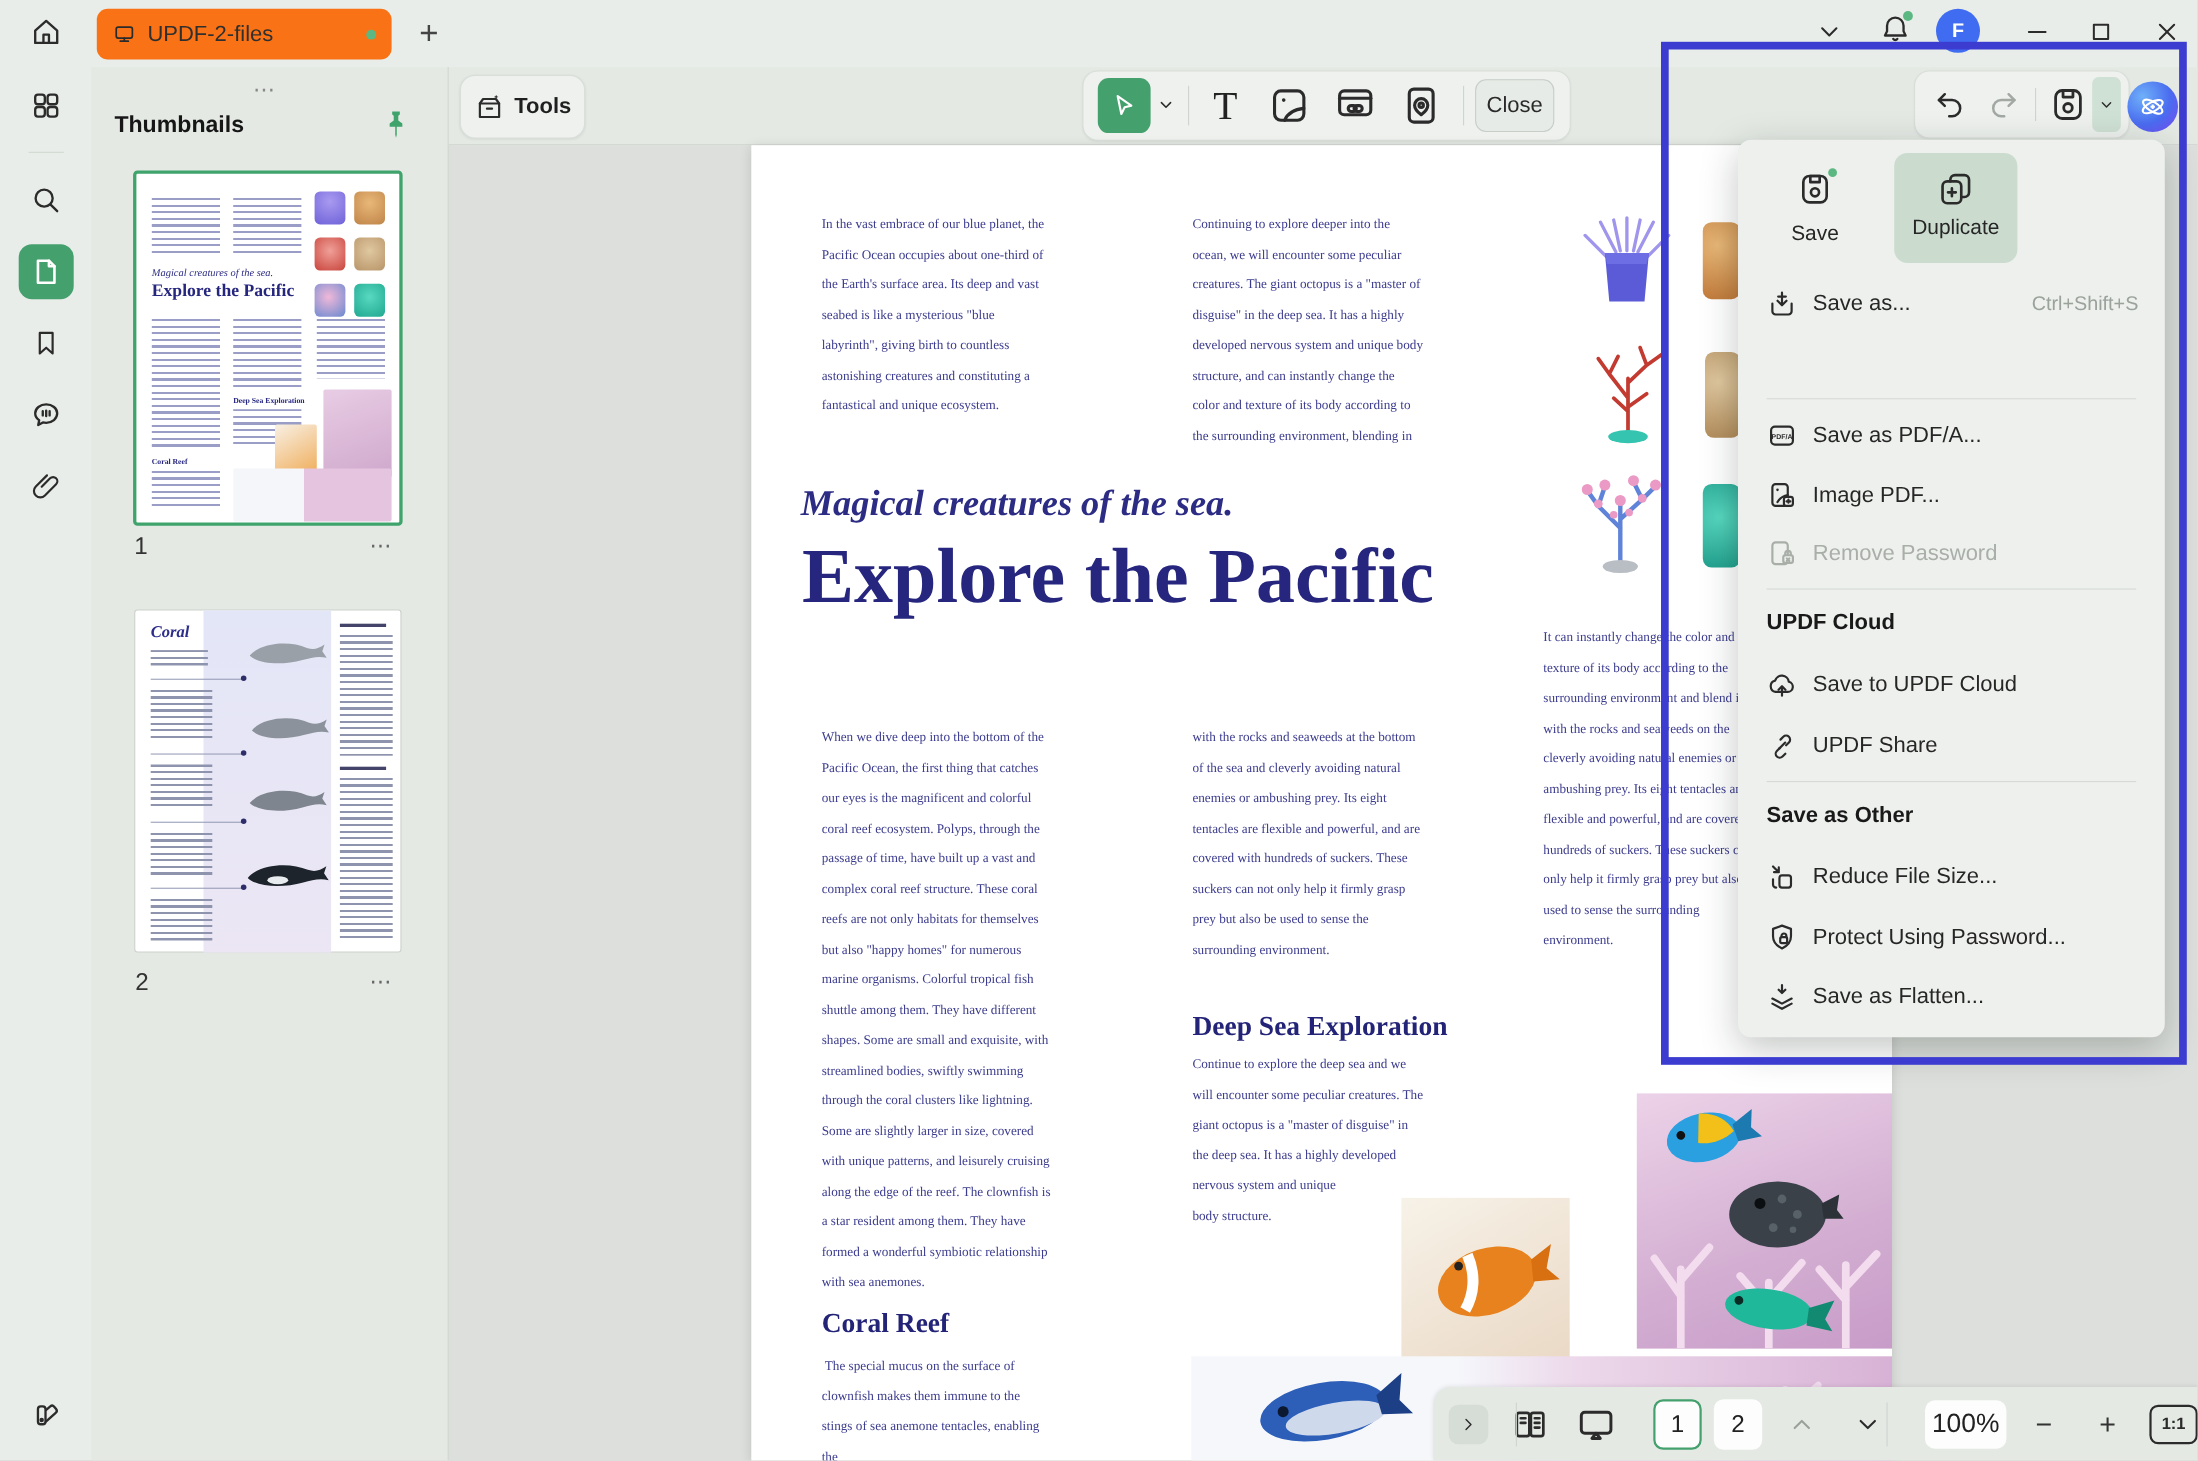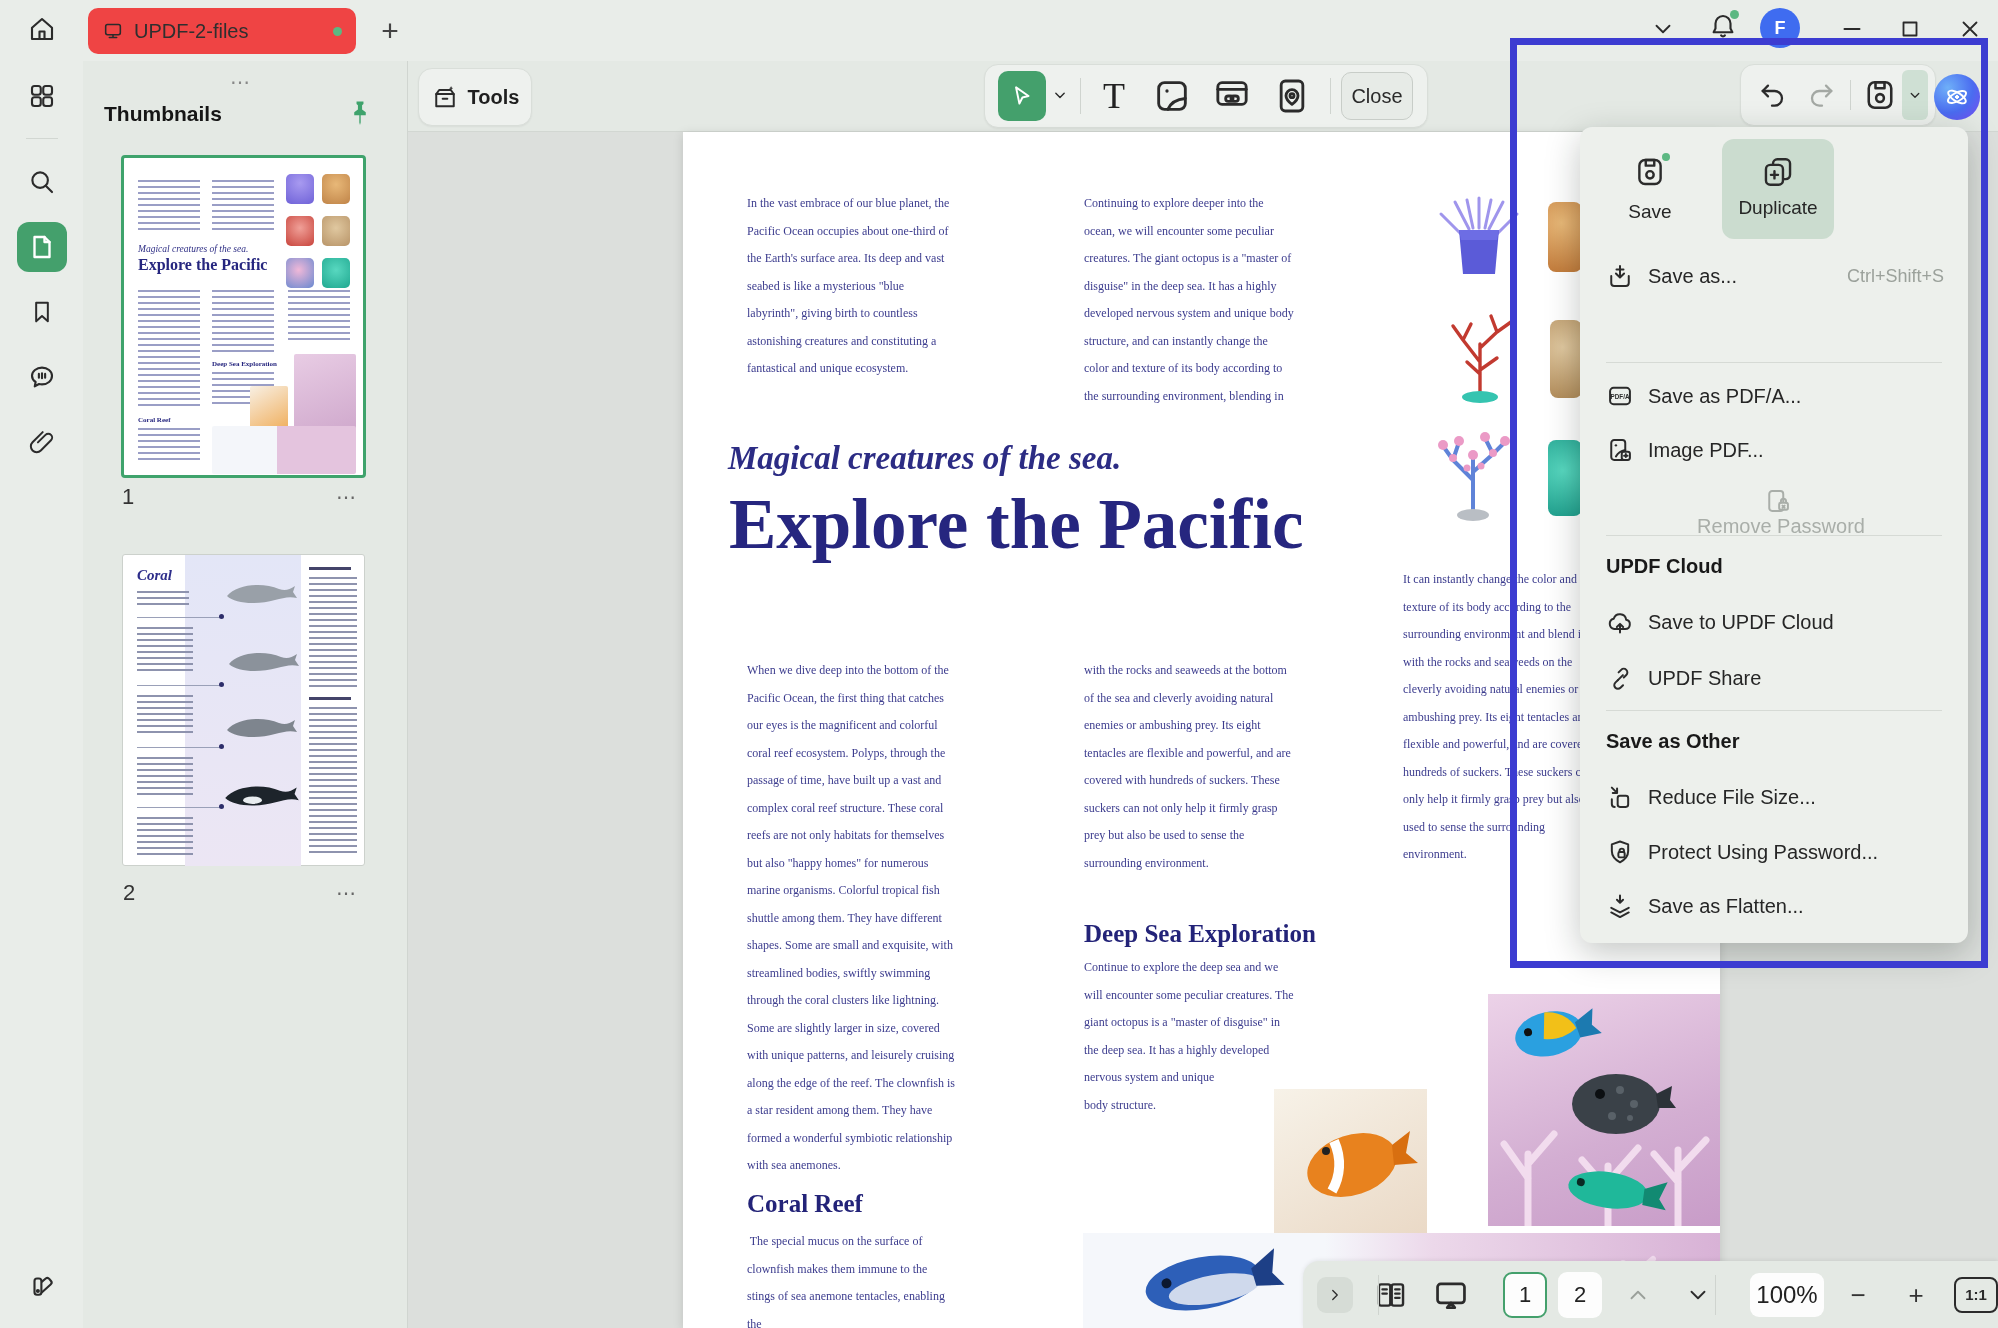--- a/index.html
+++ b/index.html
@@ -3,21 +3,21 @@
 <meta charset="utf-8">
 <style>
   html,body{margin:0;padding:0;background:#c9cdc9;}
   *{box-sizing:border-box;}
   #app{position:relative;width:1998px;height:1328px;background:#e9ede9;overflow:hidden;
        font-family:"Liberation Sans",sans-serif;color:#222;}
   .a{position:absolute;}
   .ic{stroke:#2b2b2b;fill:none;stroke-width:1.7;stroke-linecap:round;stroke-linejoin:round;}
   .row{display:flex;align-items:center;}
   
-  .tab{background:#ef4444;border-radius:10px;display:flex;align-items:center;padding:0 14px;}
+  .tab{background:#f97316;border-radius:10px;display:flex;align-items:center;padding:0 14px;}
   .tabtitle{font-size:20px;color:#2f2f2f;margin-left:10px;}
   .gdot{width:9px;height:9px;border-radius:50%;background:#5cb882;}
   
   .sideitem{width:34px;height:34px;display:flex;align-items:center;justify-content:center;}
   .active-tool{background:#44a06c;border-radius:12px;display:flex;align-items:center;justify-content:center;}
   
   .panel{background:#e4e9e4;}
   .pill{background:#eef1ee;border:1px solid #d9ded9;border-radius:14px;box-shadow:0 1px 2px rgba(0,0,0,.05);}
   .toolbtn{display:flex;align-items:center;justify-content:center;border-radius:10px;}
   .closebtn{background:#e7ebe7;border:1px solid #c8cdc8;border-radius:10px;display:flex;align-items:center;justify-content:center;font-size:20px;color:#2a2a2a;}
@@ -506,21 +506,21 @@
     <div class="mrow" style="top:297px;">
       <svg class="ic" style="margin-left:8px;" width="28" height="28" viewBox="0 0 24 24">
           <rect x="4.5" y="3.5" width="12" height="17" rx="2.5"></rect>
           <circle cx="8.5" cy="8" r="1" fill="#2b2b2b" stroke="none"></circle>
           <path d="M16.5 12c-4 .8-6.5 2.8-8 5.5"></path>
           <rect x="13.5" y="13.5" width="7" height="7" rx="1.8" fill="#edf0ec"></rect>
           <path d="M15.5 17h3M17 15.5V18"></path>
         </svg>
       <span class="lbl">Image PDF...</span>
     </div>
-    <div class="mrow dis" style="top:360px;flex-direction:column;">
+    <div class="mrow dis" style="top:350px;">
       <svg class="ic" style="margin-left:8px;stroke:#a9aea9;" width="28" height="28" viewBox="0 0 24 24">
           <rect x="4.5" y="3.5" width="12" height="17" rx="2.5"></rect>
           <rect x="13" y="13.5" width="7.5" height="6" rx="1.5" fill="#edf0ec"></rect>
           <path d="M14.5 13.5v-1.2a2.2 2.2 0 0 1 4.4 0v1.2"></path>
           <path d="M15.8 16l1.9 1.9M17.7 16l-1.9 1.9"></path>
         </svg>
       <span class="lbl">Remove Password</span>
     </div>
     <div class="mdiv" style="top:408px;"></div>
 

